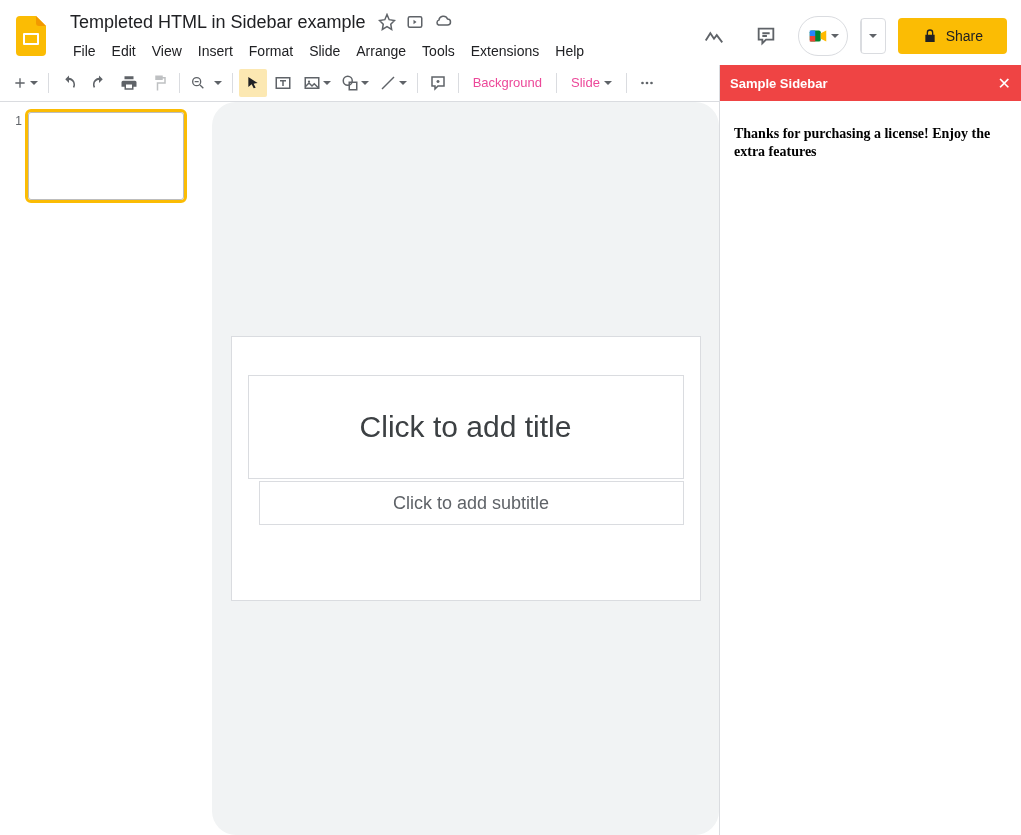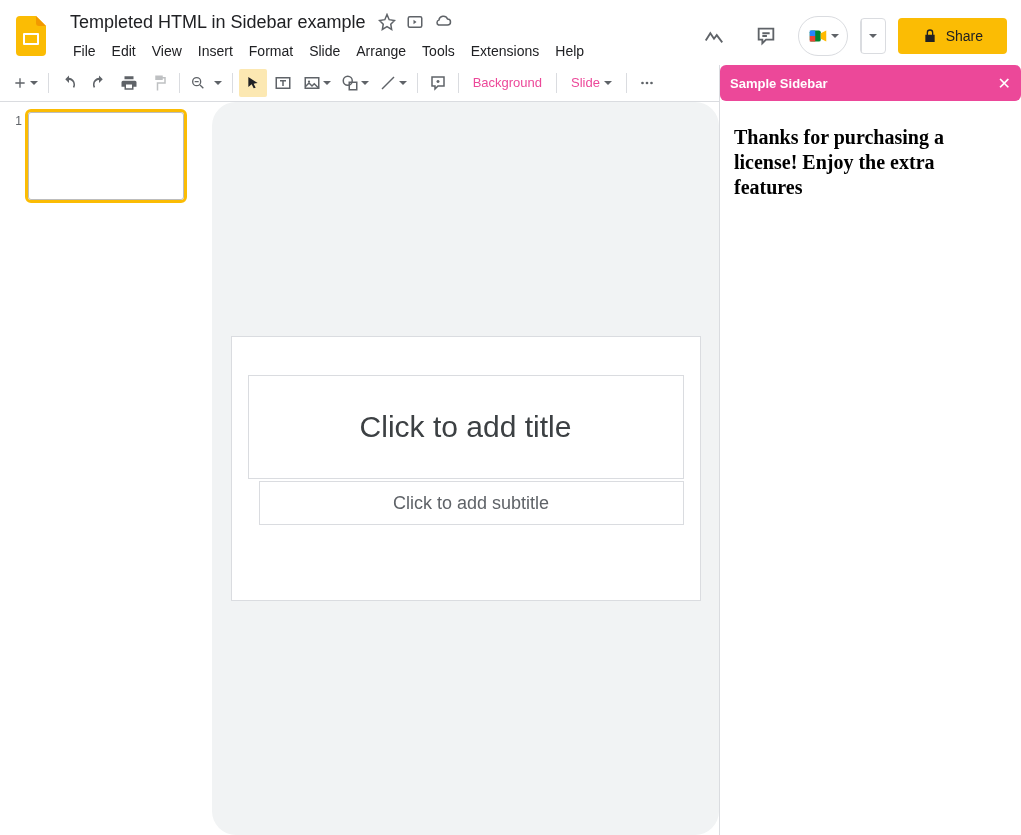--- a/index.html
+++ b/index.html
@@ -122,29 +122,29 @@
     border:1px solid #dadce0; display:flex; align-items:center; justify-content:center;margin-left:11px;
   }
   .subtitle-box .ph { font-size:18px; color:#5f6368; }
 
   
   .sidebar {
     position:absolute; top:65px; right:0; bottom:0; width:302px;
     border-left:1px solid #dadce0; background:#fff;
   }
   .sidebar-hdr {
-    height:36px; background:#ec4899; color:#fff;
+    height:36px; background:#ef4444; color:#fff;
     display:flex; align-items:center; padding:0 10px;
-    font-size:13px; font-weight:700; justify-content:space-between;border-radius:6px;
+    font-size:13px; font-weight:700; justify-content:space-between;
   }
   .sidebar-close { cursor:pointer; font-size:16px; font-weight:400; }
   .sidebar-body { padding: 24px 14px; }
   .sidebar-body .msg {
     font-family: "Times New Roman", Times, serif;
-    font-size:20px; font-weight:700; color:#000;
+    font-size:14px; font-weight:700; color:#000;
     line-height:1.25;
   }
 
   svg { display:block; }
   .tri-down { width:0;height:0;border-left:4px solid transparent;border-right:4px solid transparent;border-top:4px solid #5f6368;}
 </style>
 </head>
 <body>
 
 <div class="header">

